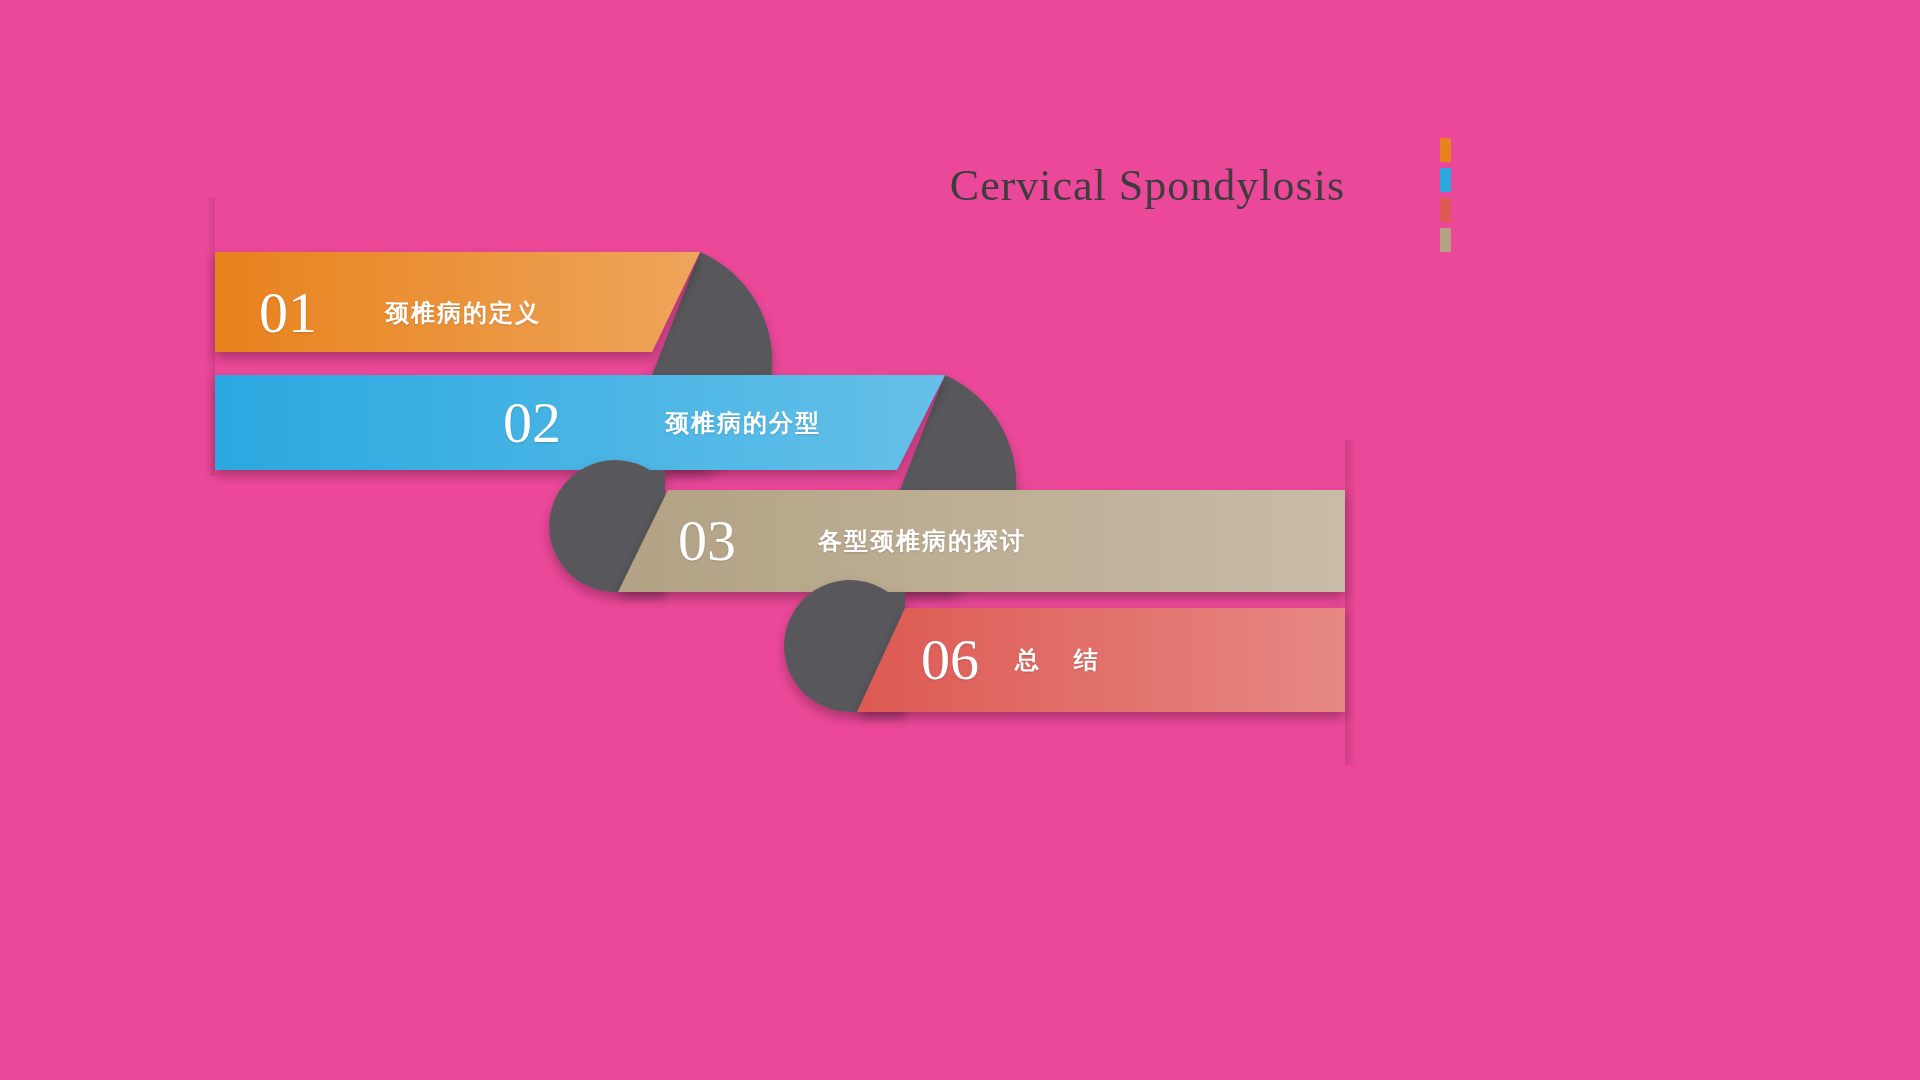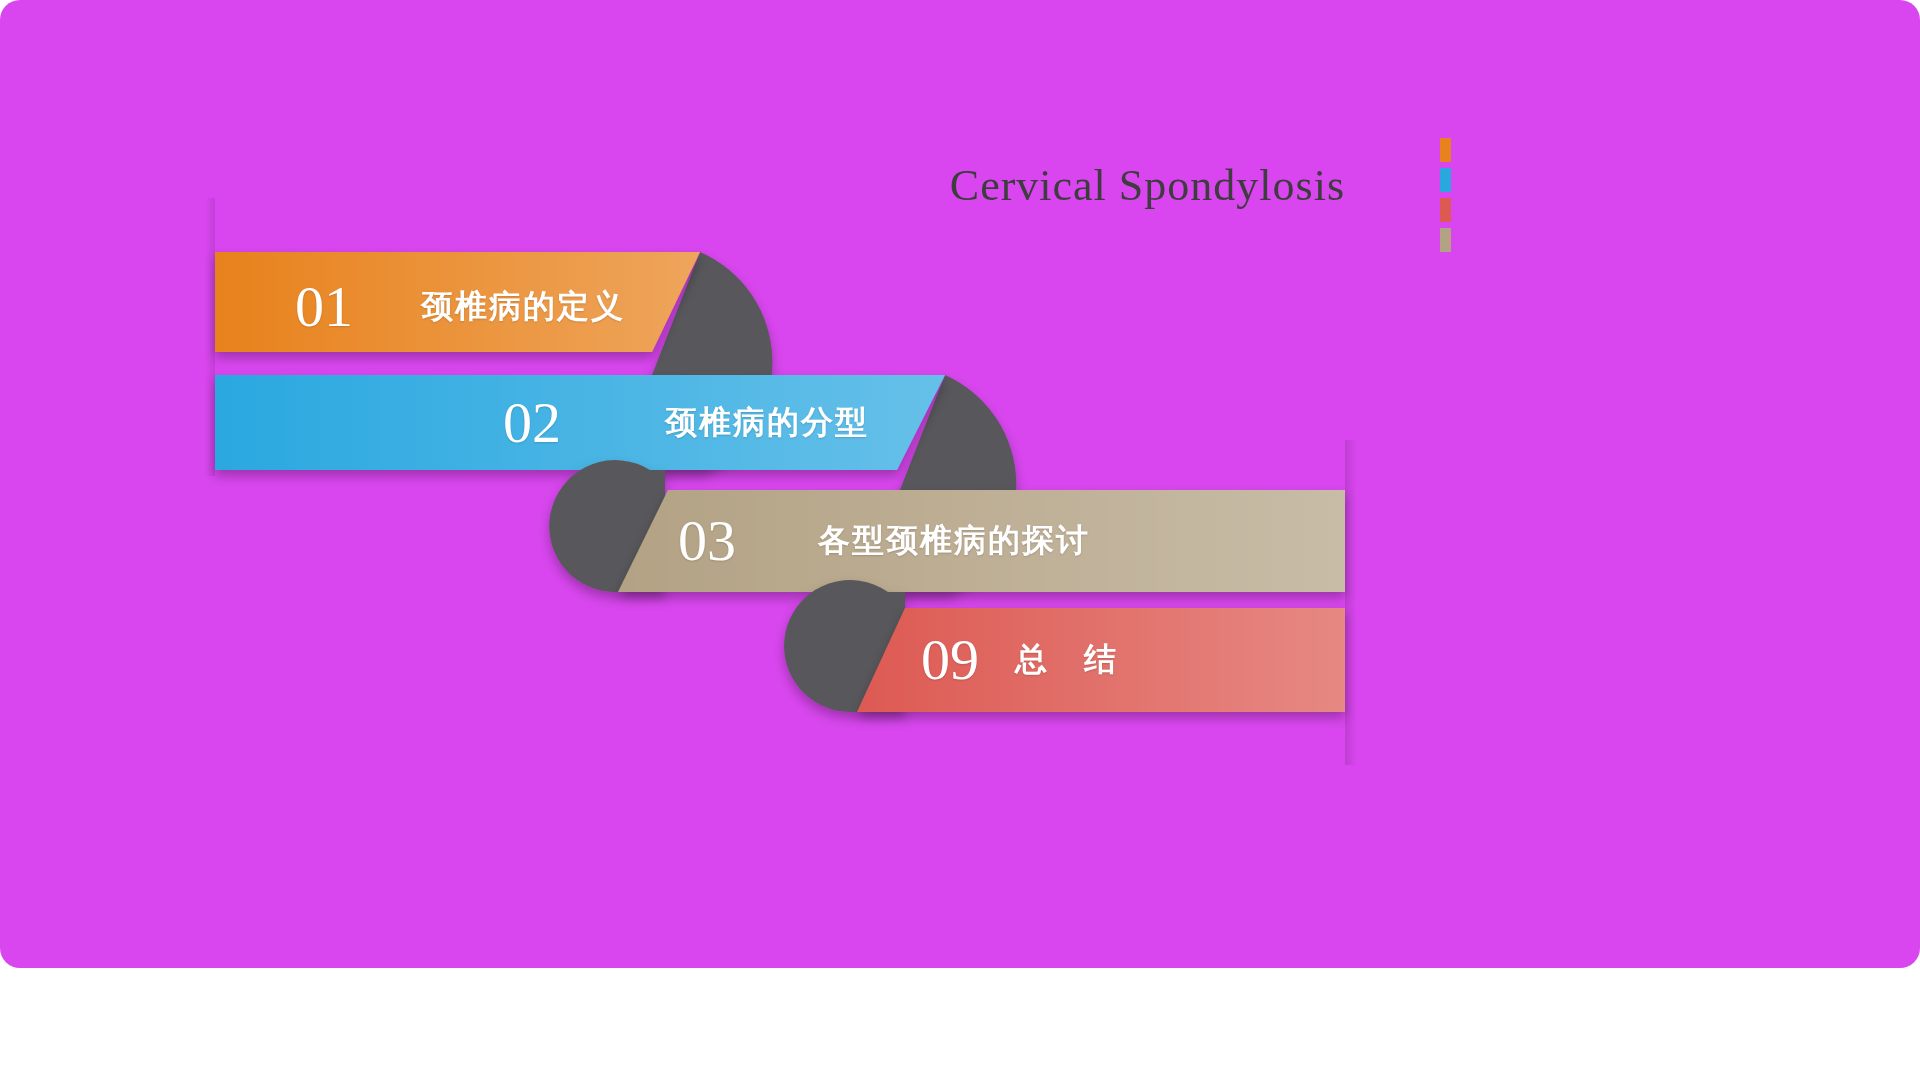--- a/index.html
+++ b/index.html
@@ -1,22 +1,21 @@
 <!DOCTYPE html>
 <html><head>
 <meta charset="utf-8">
 <style>
   html,body{margin:0;padding:0;background:#ffffff;}
   .slide{
     position:relative;
-    width:1920px;height:968px;
-    background:#d946ef;
+    width:1920px;height:1080px;
+    background:#ec4899;
     overflow:hidden;
     font-family:"Liberation Sans","DejaVu Sans",sans-serif;
-    border-radius:20px;
   }
   .art{position:absolute;left:0;top:0;width:1920px;height:1080px;}
 
   .slide-title{
     position:absolute;
     top:160px;right:575px;
     font-family:"Liberation Serif","DejaVu Serif",serif;
     font-size:44px;
     letter-spacing:1px;
     color:#3d3d3d;
@@ -30,26 +29,26 @@
     color:#ffffff;
     white-space:nowrap;
   }
   .num{
     font-family:"Liberation Serif","DejaVu Serif",serif;
     font-size:58px;
     line-height:1;
     text-shadow:0 1px 2px rgba(0,0,0,0.15);
   }
   .label{
-    font-size:32px;
+    font-size:24px;
     font-weight:bold;
     letter-spacing:2px;
     text-shadow:0 1px 2px rgba(0,0,0,0.15);
   }
-  .row1{left:215px;top:257px;width:473px;height:100px;padding-left:36px;}
+  .row1{left:215px;top:263px;width:473px;height:100px;}
   .row1 .num{margin-left:44px;}
   .row1 .label{margin-left:68px;}
   .row2{left:215px;top:375px;width:730px;height:95px;padding-left:8px;}
   .row2 .num{margin-left:280px;}
   .row2 .label{margin-left:104px;}
   .row3{left:618px;top:490px;width:727px;height:102px;gap:8px;}
   .row3 .num{margin-left:60px;}
   .row3 .label{margin-left:74px;}
   .row4{left:857px;top:608px;width:488px;height:104px;}
   .row4 .num{margin-left:64px;}
@@ -121,21 +120,21 @@
   </div>
   <div class="row row2">
     <span class="num">02</span>
     <span class="label">颈椎病的分型</span>
   </div>
   <div class="row row3">
     <span class="num">03</span>
     <span class="label">各型颈椎病的探讨</span>
   </div>
   <div class="row row4">
-    <span class="num">09</span>
+    <span class="num">06</span>
     <span class="label">总 结</span>
   </div>
 
   <div class="legend">
     <span class="chip" style="background-color: rgb(232, 130, 30);"></span>
     <span class="chip" style="background-color: rgb(41, 168, 224);"></span>
     <span class="chip" style="background-color: rgb(221, 90, 82);"></span>
     <span class="chip" style="background-color: rgb(179, 162, 132);"></span>
   </div>
 

